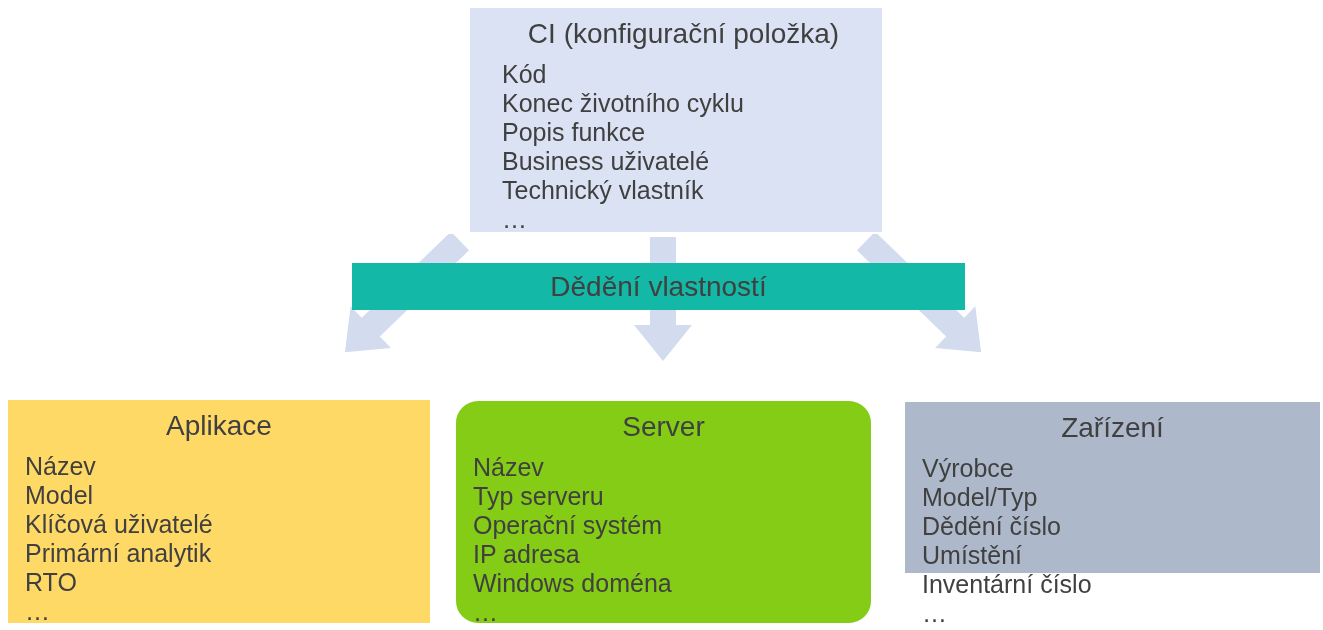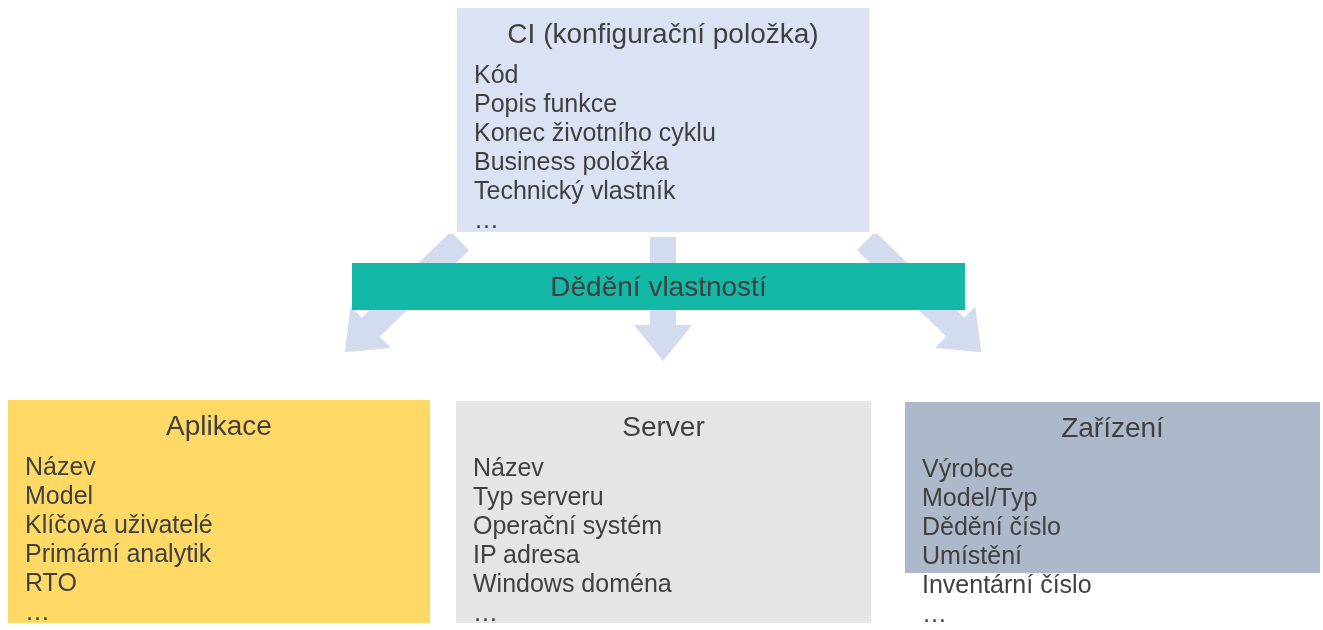--- a/index.html
+++ b/index.html
@@ -34,21 +34,21 @@
   .attr-list {
     list-style: none;
     margin: 7px 0 0 0;
     padding: 0 0 0 17px;
     font-size: 25px;
     line-height: 29px;
   }
   .attr-list li {
     white-space: nowrap;
   }
-  .parent-box   { left: 457px; top: 8px;   width: 412px; height: 224px; }
+  .parent-box   { left: 470px; top: 8px;   width: 412px; height: 224px; padding-left: 15px; }
   .child-box-0  { left: 8px;   top: 400px; width: 422px; height: 223px; }
   .child-box-1  { left: 456px; top: 401px; width: 415px; height: 222px; }
   .child-box-2  { left: 905px; top: 402px; width: 415px; height: 171px; }
   .arrows-svg {
     position: absolute;
     left: 330px; top: 234px;
     width: 670px; height: 141px;
   }
   .band {
     position: absolute;
@@ -62,23 +62,23 @@
 </style>
 </head>
 <body>
 
 <div class="canvas">
 
   <div class="box parent-box" style="background-color: rgb(218, 226, 243);">
     <div class="box-title">CI (konfigurační položka)</div>
     <ul class="attr-list">
         <li>Kód</li>
+        <li>Konec životního cyklu</li>
         <li>Popis funkce</li>
-        <li>Konec životního cyklu</li>
-        <li>Business položka</li>
+        <li>Business uživatelé</li>
         <li>Technický vlastník</li>
         <li>…</li>
       </ul>
   </div>
 
   <svg class="arrows-svg" viewBox="0 0 670 141" xmlns="http://www.w3.org/2000/svg">
     <polygon transform="translate(130,7) rotate(46)" points="-13,0 13,0 13,124 29,124 0,160 -29,124 -13,124" style="fill: rgb(211, 220, 239);"></polygon>
     <polygon transform="translate(333,3)" points="-13,0 13,0 13,88 29,88 0,124 -29,88 -13,88" style="fill: rgb(211, 220, 239);"></polygon>
     <polygon transform="translate(536,7) rotate(-46)" points="-13,0 13,0 13,124 29,124 0,160 -29,124 -13,124" style="fill: rgb(211, 220, 239);"></polygon>
   </svg>
@@ -92,21 +92,21 @@
     <ul class="attr-list">
         <li>Název</li>
         <li>Model</li>
         <li>Klíčová uživatelé</li>
         <li>Primární analytik</li>
         <li>RTO</li>
         <li>…</li>
       </ul>
   </div>
 
-  <div class="box child-box-1" style="background-color: #e5e5e5;">
+  <div class="box child-box-1" style="background-color: #84cc16; border-radius: 22px;">
     <div class="box-title">Server</div>
     <ul class="attr-list">
         <li>Název</li>
         <li>Typ serveru</li>
         <li>Operační systém</li>
         <li>IP adresa</li>
         <li>Windows doména</li>
         <li>…</li>
       </ul>
   </div>

